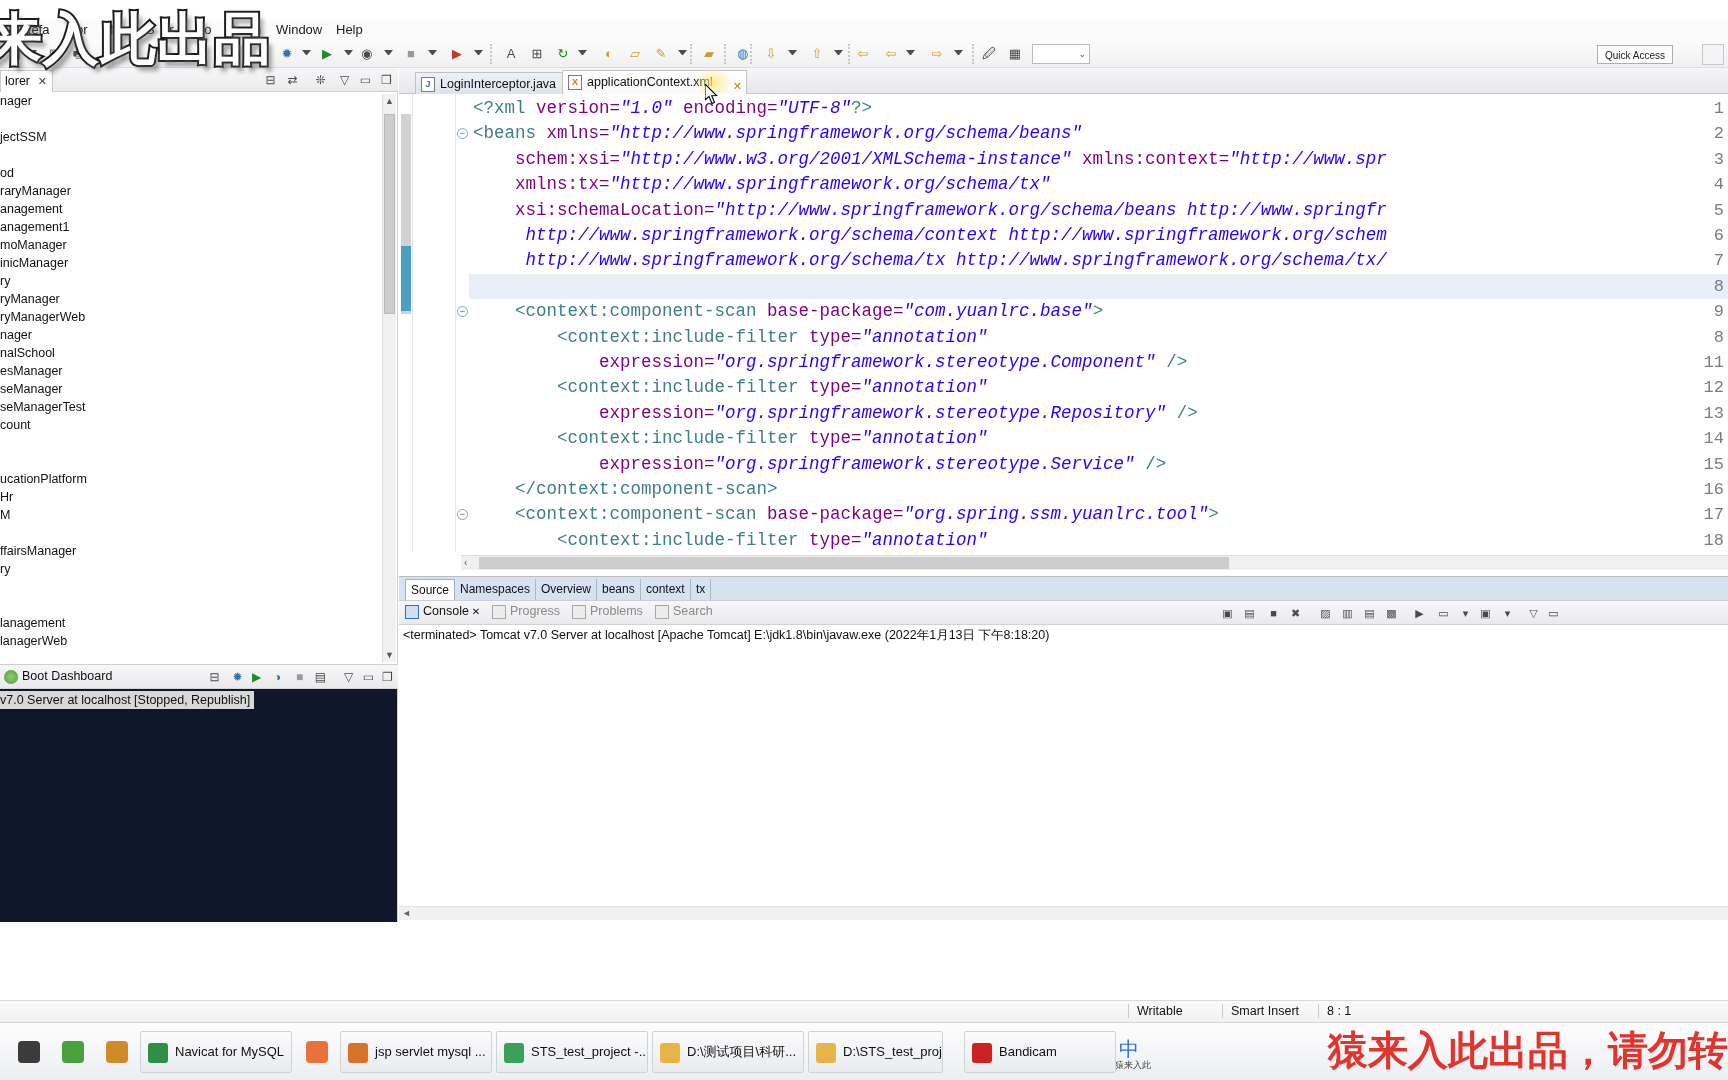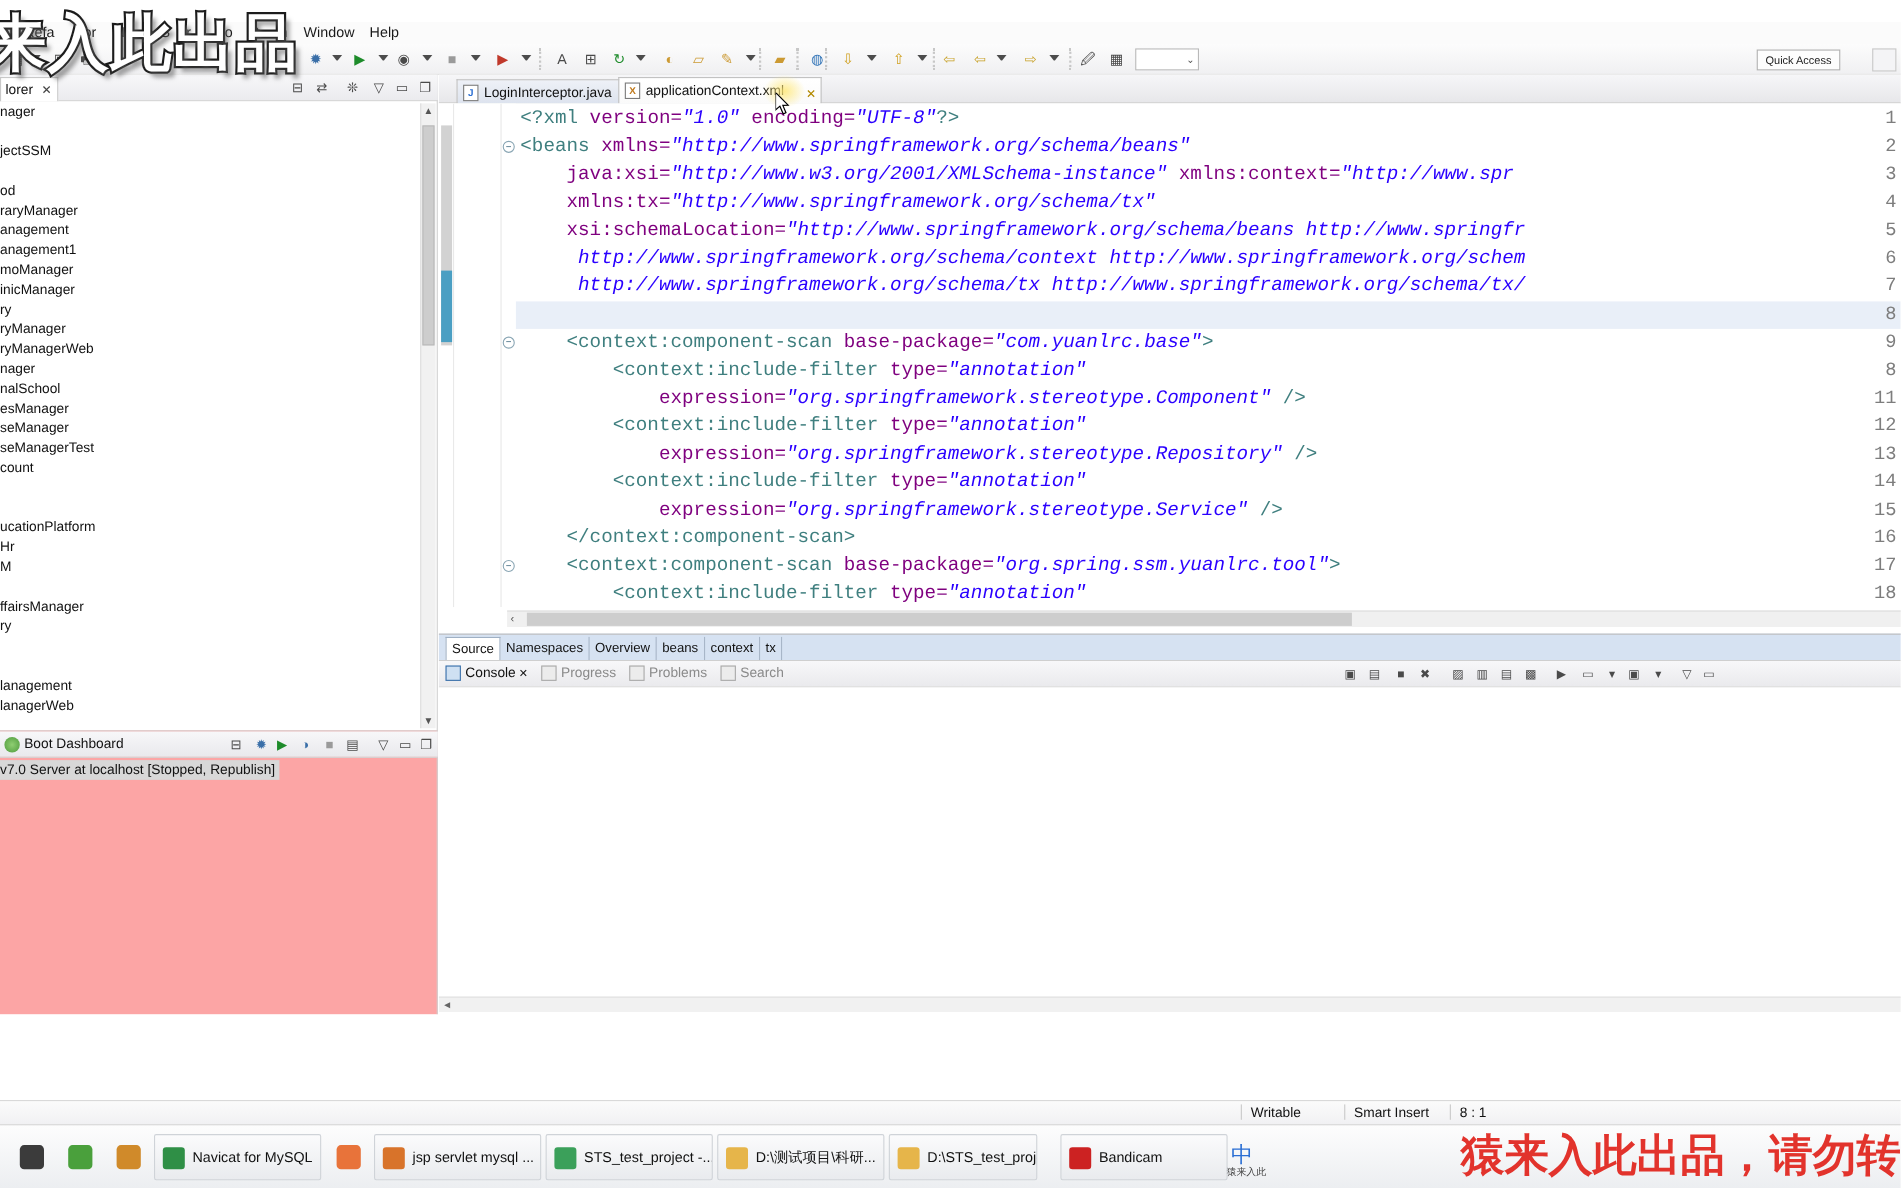--- a/index.html
+++ b/index.html
@@ -105,21 +105,21 @@
   }
   .vscroll .thumb {
     position: absolute; left: 1px; top: 20px; width: 11px; height: 200px;
     background: #cdcdcd; border: 1px solid #b9b9b9;
   }
   .vscroll .ar { position: absolute; left: 2px; font-size: 9px; color: #555; }
 
   
   .bootdash {
     position: absolute; left: 0; top: 664px; width: 398px; height: 258px;
-    background: #fca5a5; border-right: 1px solid #cfcfcf; border-top: 1px solid #cfcfcf;
+    background: #0f172a; border-right: 1px solid #cfcfcf; border-top: 1px solid #cfcfcf;
   }
   .bd-tabbar {
     position: absolute; left: 0; top: 0; width: 398px; height: 24px;
     background: linear-gradient(#f7f7f9,#e9e9ec); border-bottom: 1px solid #d4d4d4;
   }
   .bd-title {
     position: absolute; left: 22px; top: 4px; font-size: 12.5px; color: #111;
     white-space: nowrap;
   }
   .bd-ico {
@@ -460,21 +460,21 @@
       </div>
       <div class="fold-col"></div>
       <div class="gutter-sep"></div>
       <div id="codebody">
           <div class="lnum" style="top: 2px;">1</div>
           <div class="codeline" style="top: 2px;"><span class="pi">&lt;?xml </span><span class="attr">version=</span><span class="val">"1.0"</span><span class="attr"> encoding=</span><span class="val">"UTF-8"</span><span class="pi">?&gt;</span></div>
           <div class="lnum" style="top: 27.4px;">2</div>
           <div class="foldmark" style="top: 34.4px;">−</div>
           <div class="codeline" style="top: 27.4px;"><span class="tag">&lt;beans </span><span class="attr">xmlns=</span><span class="val">"http://www.springframework.org/schema/beans"</span></div>
           <div class="lnum" style="top: 52.8px;">3</div>
-          <div class="codeline" style="top: 52.8px;"><span class="attr">    java:xsi=</span><span class="val">"http://www.w3.org/2001/XMLSchema-instance"</span><span class="attr"> xmlns:context=</span><span class="val">"http://www.spr</span></div>
+          <div class="codeline" style="top: 52.8px;"><span class="attr">    schem:xsi=</span><span class="val">"http://www.w3.org/2001/XMLSchema-instance"</span><span class="attr"> xmlns:context=</span><span class="val">"http://www.spr</span></div>
           <div class="lnum" style="top: 78.2px;">4</div>
           <div class="codeline" style="top: 78.2px;"><span class="attr">    xmlns:tx=</span><span class="val">"http://www.springframework.org/schema/tx"</span></div>
           <div class="lnum" style="top: 103.6px;">5</div>
           <div class="codeline" style="top: 103.6px;"><span class="attr">    xsi:schemaLocation=</span><span class="val">"http://www.springframework.org/schema/beans http://www.springfr</span></div>
           <div class="lnum" style="top: 129px;">6</div>
           <div class="codeline" style="top: 129px;"><span class="val">     http://www.springframework.org/schema/context http://www.springframework.org/schem</span></div>
           <div class="lnum" style="top: 154.4px;">7</div>
           <div class="codeline" style="top: 154.4px;"><span class="val">     http://www.springframework.org/schema/tx http://www.springframework.org/schema/tx/</span></div>
           <div class="hl-row" style="top: 179.8px;"></div>
           <div class="lnum" style="top: 179.8px;">8</div>
@@ -535,20 +535,21 @@
         <div class="cons-tool" style="left: 984px;">▩</div>
         <div class="cons-tool" style="left: 1012px;">▶</div>
         <div class="cons-tool" style="left: 1036px;">▭</div>
         <div class="cons-tool" style="left: 1058px;">▾</div>
         <div class="cons-tool" style="left: 1078px;">▣</div>
         <div class="cons-tool" style="left: 1100px;">▾</div>
         <div class="cons-tool" style="left: 1126px;">▽</div>
         <div class="cons-tool" style="left: 1146px;">▭</div>
       </div>
     <div class="cons-body">
+      <div class="cons-line">&lt;terminated&gt; Tomcat v7.0 Server at localhost [Apache Tomcat] E:\jdk1.8\bin\javaw.exe (2022年1月13日 下午8:18:20)</div>
       <div class="cons-hscroll">
         <div class="lar">◄</div>
       </div>
     </div>
   </div>
 
   <div class="statusbar" id="statusbar">
       <div class="st-cell" style="left: 1128px;">Writable</div>
       <div class="st-cell" style="left: 1222px;">Smart Insert</div>
       <div class="st-cell" style="left: 1318px;">8 : 1</div>

